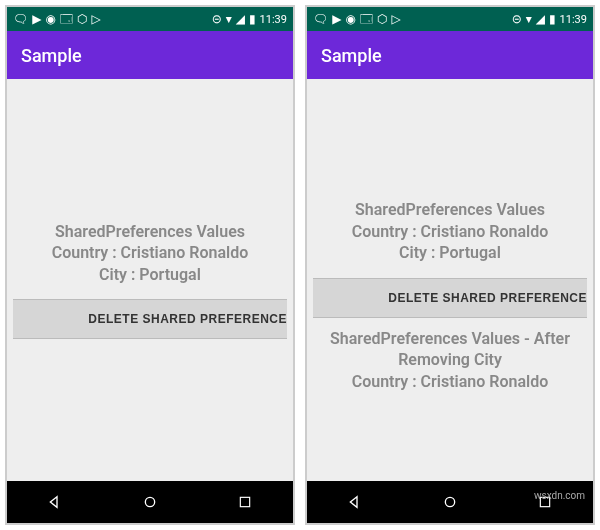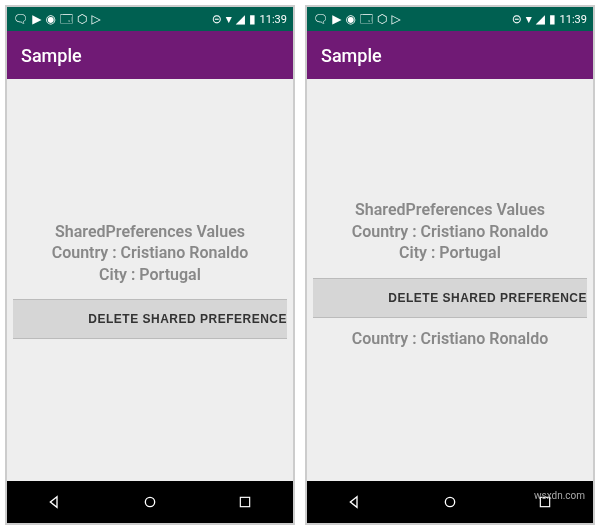--- a/index.html
+++ b/index.html
@@ -42,21 +42,21 @@
       display: flex;
       gap: 4px;
       align-items: center;
     }
     .status-icon {
       font-size: 12px;
       line-height: 1;
     }
     .app-bar {
       height: 48px;
-      background: #701a75;
+      background: #6d28d9;
       color: #fff;
       display: flex;
       align-items: center;
       padding: 0 14px;
       font-size: 18px;
       font-weight: 500;
       text-align: right;
     }
     .content {
       flex: 1;
@@ -203,20 +203,21 @@
   </div>
   <div class="content">
     <div class="content-top-spacer-medium"></div>
     <div class="text-block">
       <div>SharedPreferences Values</div>
       <div>Country : Cristiano Ronaldo</div>
       <div>City : Portugal</div>
     </div>
     <button class="btn">DELETE SHARED PREFERENCE</button>
     <div class="text-block text-block-after">
+      <div>SharedPreferences Values - After Removing City</div>
       <div>Country : Cristiano Ronaldo</div>
     </div>
     <div class="content-bottom-spacer"></div>
   </div>
   <div class="nav-bar">
     <div class="nav-btn nav-back">
       <svg width="16" height="16" viewBox="0 0 24 24">
           <path d="M15 4 L5 12 L15 20 Z" fill="none" stroke="#fff" stroke-width="2"></path>
         </svg>
     </div>

